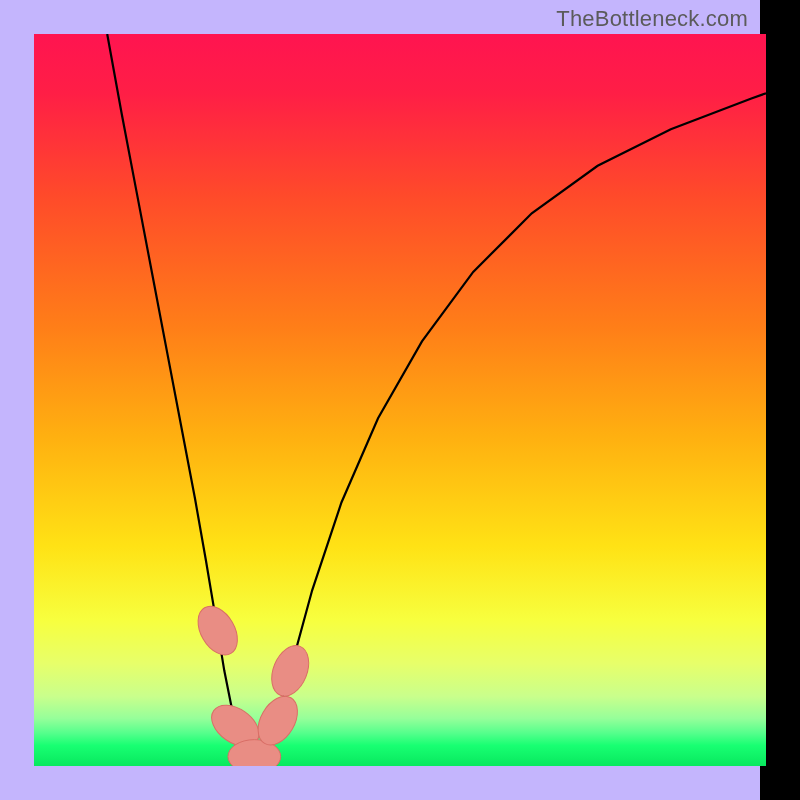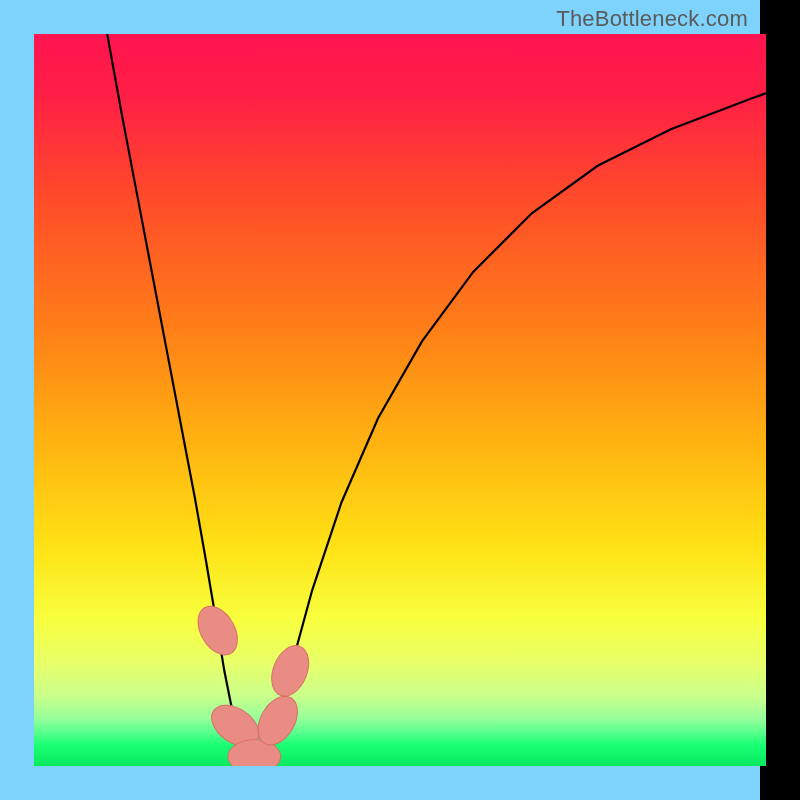--- a/index.html
+++ b/index.html
@@ -10,21 +10,21 @@
     background: #000;
     overflow: hidden;
     font-family: Arial, Helvetica, sans-serif;
   }
   .frame {
     position: absolute;
     left: 0;
     top: 0;
     width: 760px;
     height: 800px;
-    background: #7dd3fc;
+    background: #c4b5fd;
   }
   .plot {
     position: absolute;
     left: 34px;
     top: 34px;
     width: 732px;
     height: 732px;
     overflow: hidden;
   }
   .watermark {

